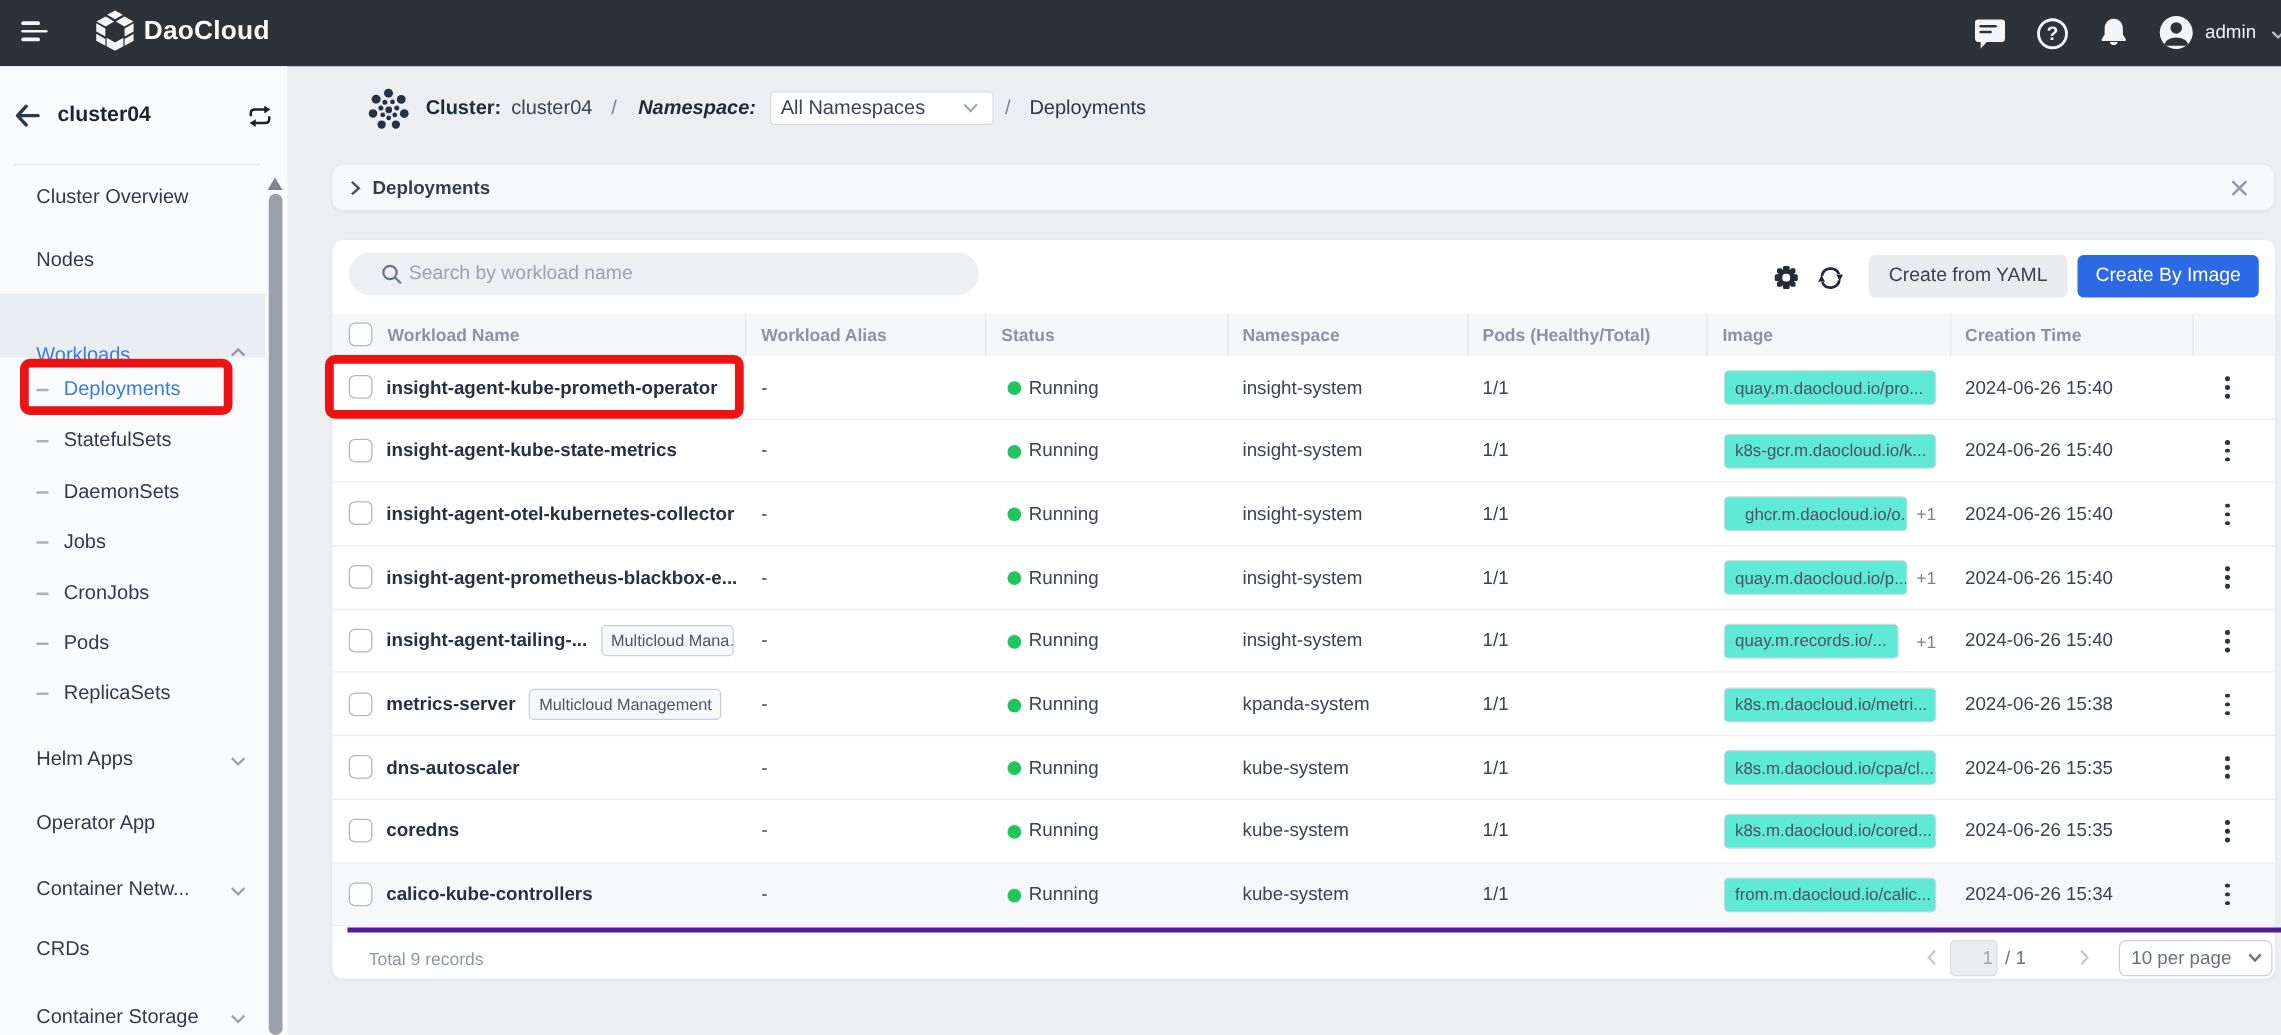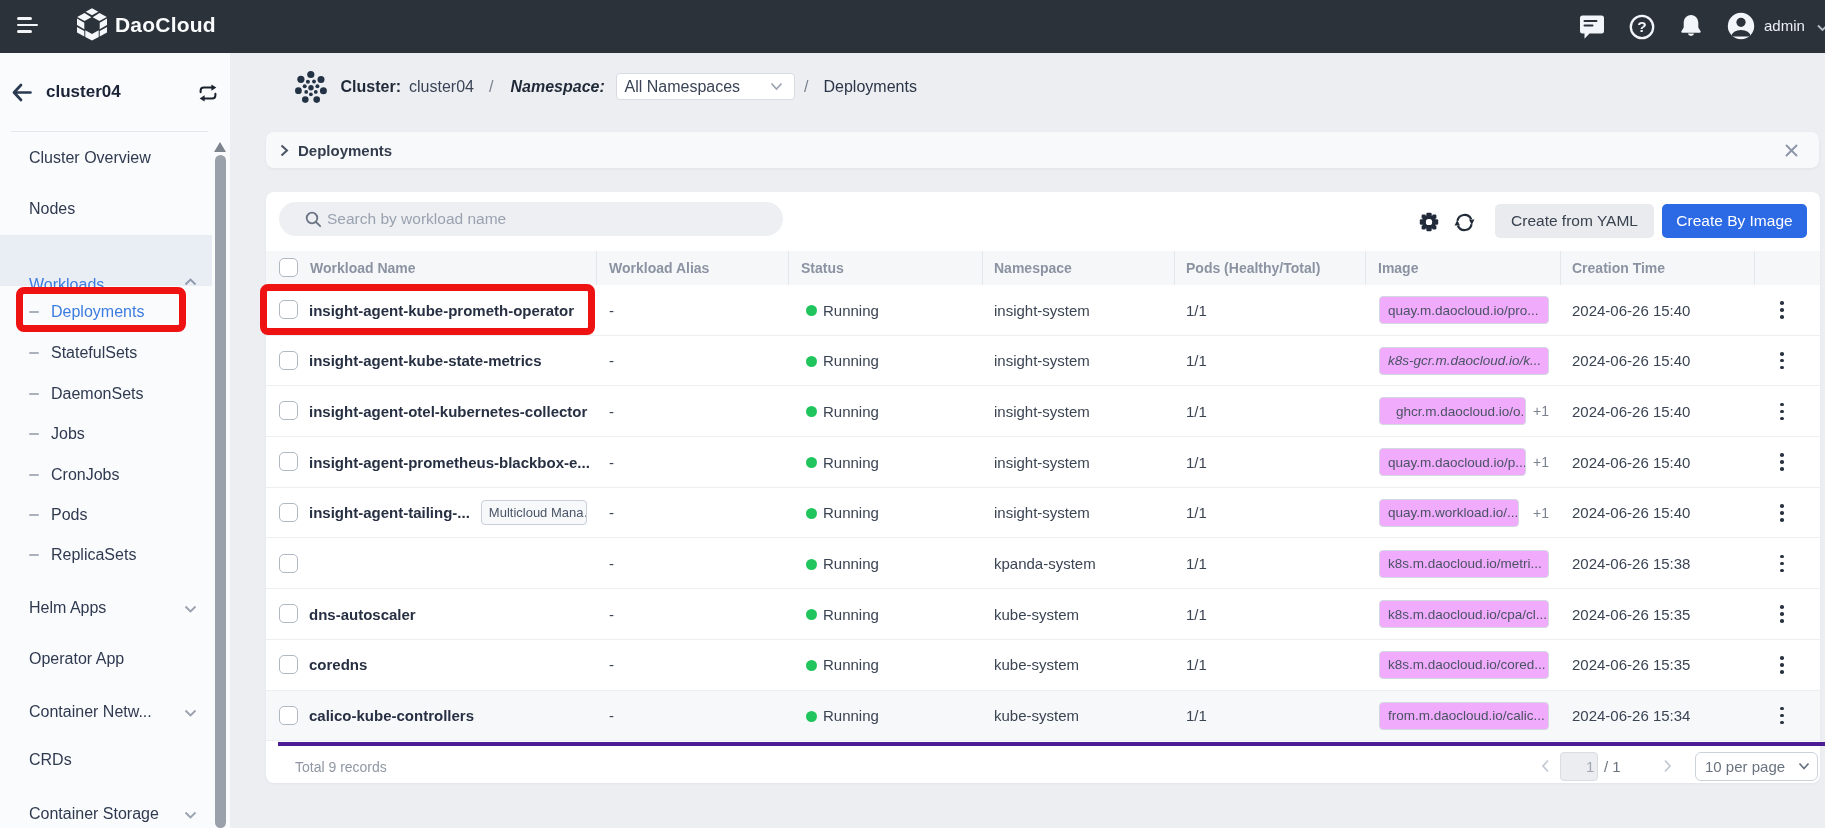--- a/index.html
+++ b/index.html
@@ -45,21 +45,21 @@
 #btn-image { left:1396px; width:145px; background:#2c69e5; color:#fff; }
 
 #thead { position:absolute; left:0; top:59px; width:1554px; height:34px; background:#f6f7f9; }
 #thead .h { position:absolute; top:0; height:34px; display:flex; align-items:center; font-size:14px; font-weight:bold; color:#8b93a2; }
 #thead .sep { position:absolute; top:0; width:1px; height:34px; background:#e3e6ea; }
 .row { position:absolute; left:0; width:1554px; height:50.7px; border-bottom:1px solid #eceef1; }
 .cell { position:absolute; top:0; height:50px; display:flex; align-items:center; font-size:15px; color:#3a4453; }
 .name { font-weight:bold; color:#273043; }
 .cb { position:absolute; left:13px; width:19px; height:19px; border:1.5px solid #b0b8c4; border-radius:5px; background:#fff; }
 .dot { position:absolute; left:540px; width:11px; height:11px; border-radius:50%; background:#21c55e; }
-.pill { position:absolute; left:1113px; height:28px; border:1px solid #d3d8e0; border-radius:4px; background:#f0abfc; display:flex; align-items:center; padding:0 8px; font-size:13.5px; color:#4a5363; white-space:nowrap; overflow:hidden; }
+.pill { position:absolute; left:1113px; height:28px; border:1px solid #d3d8e0; border-radius:4px; background:#5eead4; display:flex; align-items:center; padding:0 8px; font-size:13.5px; color:#4a5363; white-space:nowrap; overflow:hidden; }
 .plus1 { position:absolute; left:1267px; font-size:14px; color:#7a828f; }
 .tag { border:1px solid #c9cfd8; border-radius:4px; background:#f6f8fa; height:25px; display:flex; align-items:center; padding:0 7px; font-size:13px; color:#4a5568; margin-left:11px; font-weight:normal; white-space:nowrap; overflow:hidden; flex:none; max-width:106px; }
 .dots3 { position:absolute; left:1511px; top:0; height:50px; width:10px; display:flex; flex-direction:column; align-items:center; justify-content:center; gap:3.4px; }
 .dots3 i { width:3.6px; height:3.6px; border-radius:50%; background:#2a3342; }
 
 #tfoot { position:absolute; left:12px; top:550px; width:1680px; height:41px; border-top:4px solid #4c1d95; }
 </style>
 </head>
 <body>
 
@@ -315,21 +315,21 @@
         </div>
   </div>
   <div class="row" style="top:143.7px;">
     <div class="cb" style="top:15px;"></div>
     <div class="cell name" style="left:43px;">insight-agent-kube-state-metrics</div>
     <div class="cell" style="left:343px;">-</div>
     <div class="dot" style="top:20px;"></div>
     <div class="cell" style="left:557px;">Running</div>
     <div class="cell" style="left:728px;">insight-system</div>
     <div class="cell" style="left:920px;">1/1</div>
-    <div class="pill" style="top:11px;width:170px;font-style:italic;">k8s-gcr.m.daocloud.io/k...</div>
+    <div class="pill" style="top:11px;width:170px;">k8s-gcr.m.daocloud.io/k...</div>
 
     <div class="cell" style="left:1306px;">2024-06-26 15:40</div>
     <div class="dots3">
           <i></i>
           <i></i>
           <i></i>
         </div>
   </div>
   <div class="row" style="top:194.4px;">
     <div class="cb" style="top:15px;"></div>
@@ -366,31 +366,32 @@
         </div>
   </div>
   <div class="row" style="top:295.8px;">
     <div class="cb" style="top:15px;"></div>
     <div class="cell name" style="left:43px;">insight-agent-tailing-...<span class="tag" style="max-width:106px">Multicloud Mana…</span></div>
     <div class="cell" style="left:343px;">-</div>
     <div class="dot" style="top:20px;"></div>
     <div class="cell" style="left:557px;">Running</div>
     <div class="cell" style="left:728px;">insight-system</div>
     <div class="cell" style="left:920px;">1/1</div>
-    <div class="pill" style="top:11px;width:140px;">quay.m.workload.io/...</div>
+    <div class="pill" style="top:11px;width:140px;">quay.m.records.io/...</div>
     <div class="plus1" style="top:17px;">+1</div>
     <div class="cell" style="left:1306px;">2024-06-26 15:40</div>
     <div class="dots3">
           <i></i>
           <i></i>
           <i></i>
         </div>
   </div>
   <div class="row" style="top:346.5px;">
     <div class="cb" style="top:15px;"></div>
+    <div class="cell name" style="left:43px;">metrics-server<span class="tag" style="max-width:170px">Multicloud Management</span></div>
     <div class="cell" style="left:343px;">-</div>
     <div class="dot" style="top:20px;"></div>
     <div class="cell" style="left:557px;">Running</div>
     <div class="cell" style="left:728px;">kpanda-system</div>
     <div class="cell" style="left:920px;">1/1</div>
     <div class="pill" style="top:11px;width:170px;">k8s.m.daocloud.io/metri...</div>
 
     <div class="cell" style="left:1306px;">2024-06-26 15:38</div>
     <div class="dots3">
           <i></i>

